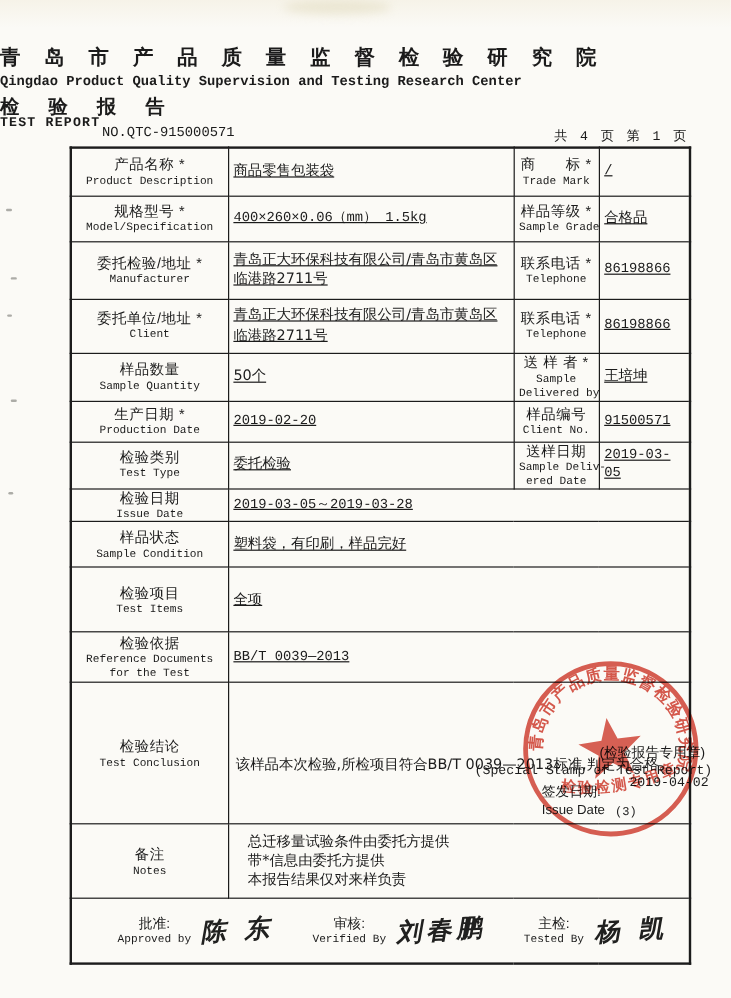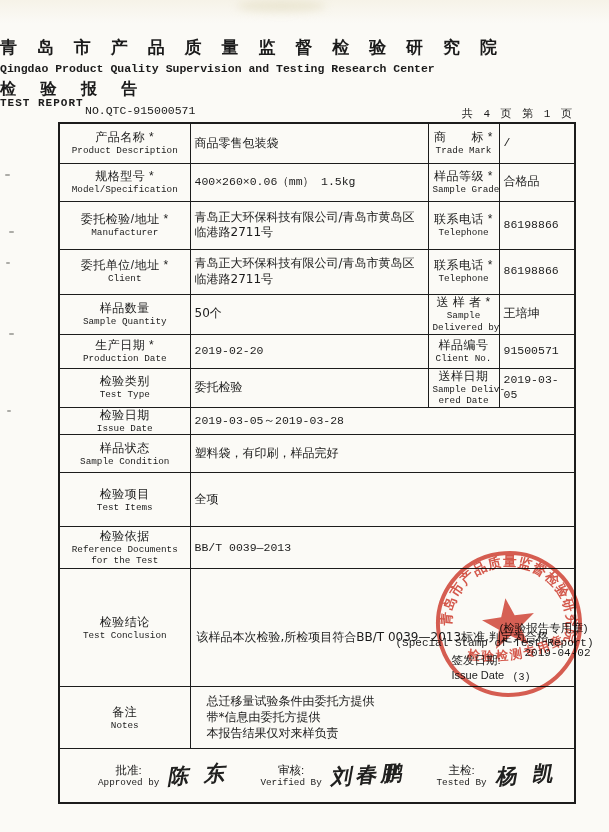--- a/index.html
+++ b/index.html
@@ -42,21 +42,21 @@
   }
   table.rpt td{
     border:1.3px solid #1c1c1c;padding:0 4px;vertical-align:middle;
     font-size:11.5px;line-height:1.25;
   }
   td.lbl{text-align:center;padding:1px 2px;}
   .lbl-cn{font-size:12px;letter-spacing:.5px;white-space:nowrap;}
   .lbl-en{font-size:9.3px;font-family:"Liberation Mono","DejaVu Sans Mono",monospace;
     white-space:nowrap;}
   td.val{text-align:left;font-family:"Liberation Mono","DejaVu Sans Mono",monospace;
-    font-size:11.5px;}
+    font-size:11.5px;text-decoration:underline;}
   td.val .cnv{font-family:"DejaVu Sans",sans-serif;font-size:12px;}
 
   
   td.concl{position:relative;vertical-align:top;}
   .concl-line1{margin:20px 0 0 2px;font-family:"DejaVu Sans",sans-serif;font-size:12px;}
   .concl-abs{position:absolute;font-size:11px;white-space:nowrap;}
   .stamp-note-cn{left:261px;top:52px;font-size:11.5px;margin-left:48px;}
   .stamp-note-en{left:205px;top:68px;font-family:"Liberation Mono","DejaVu Sans Mono",monospace;}
   .issue-cn{left:261px;top:84px;font-size:11.5px;}
   .issue-date{left:334px;top:78px;font-family:Liberation Mono, monospace;}

